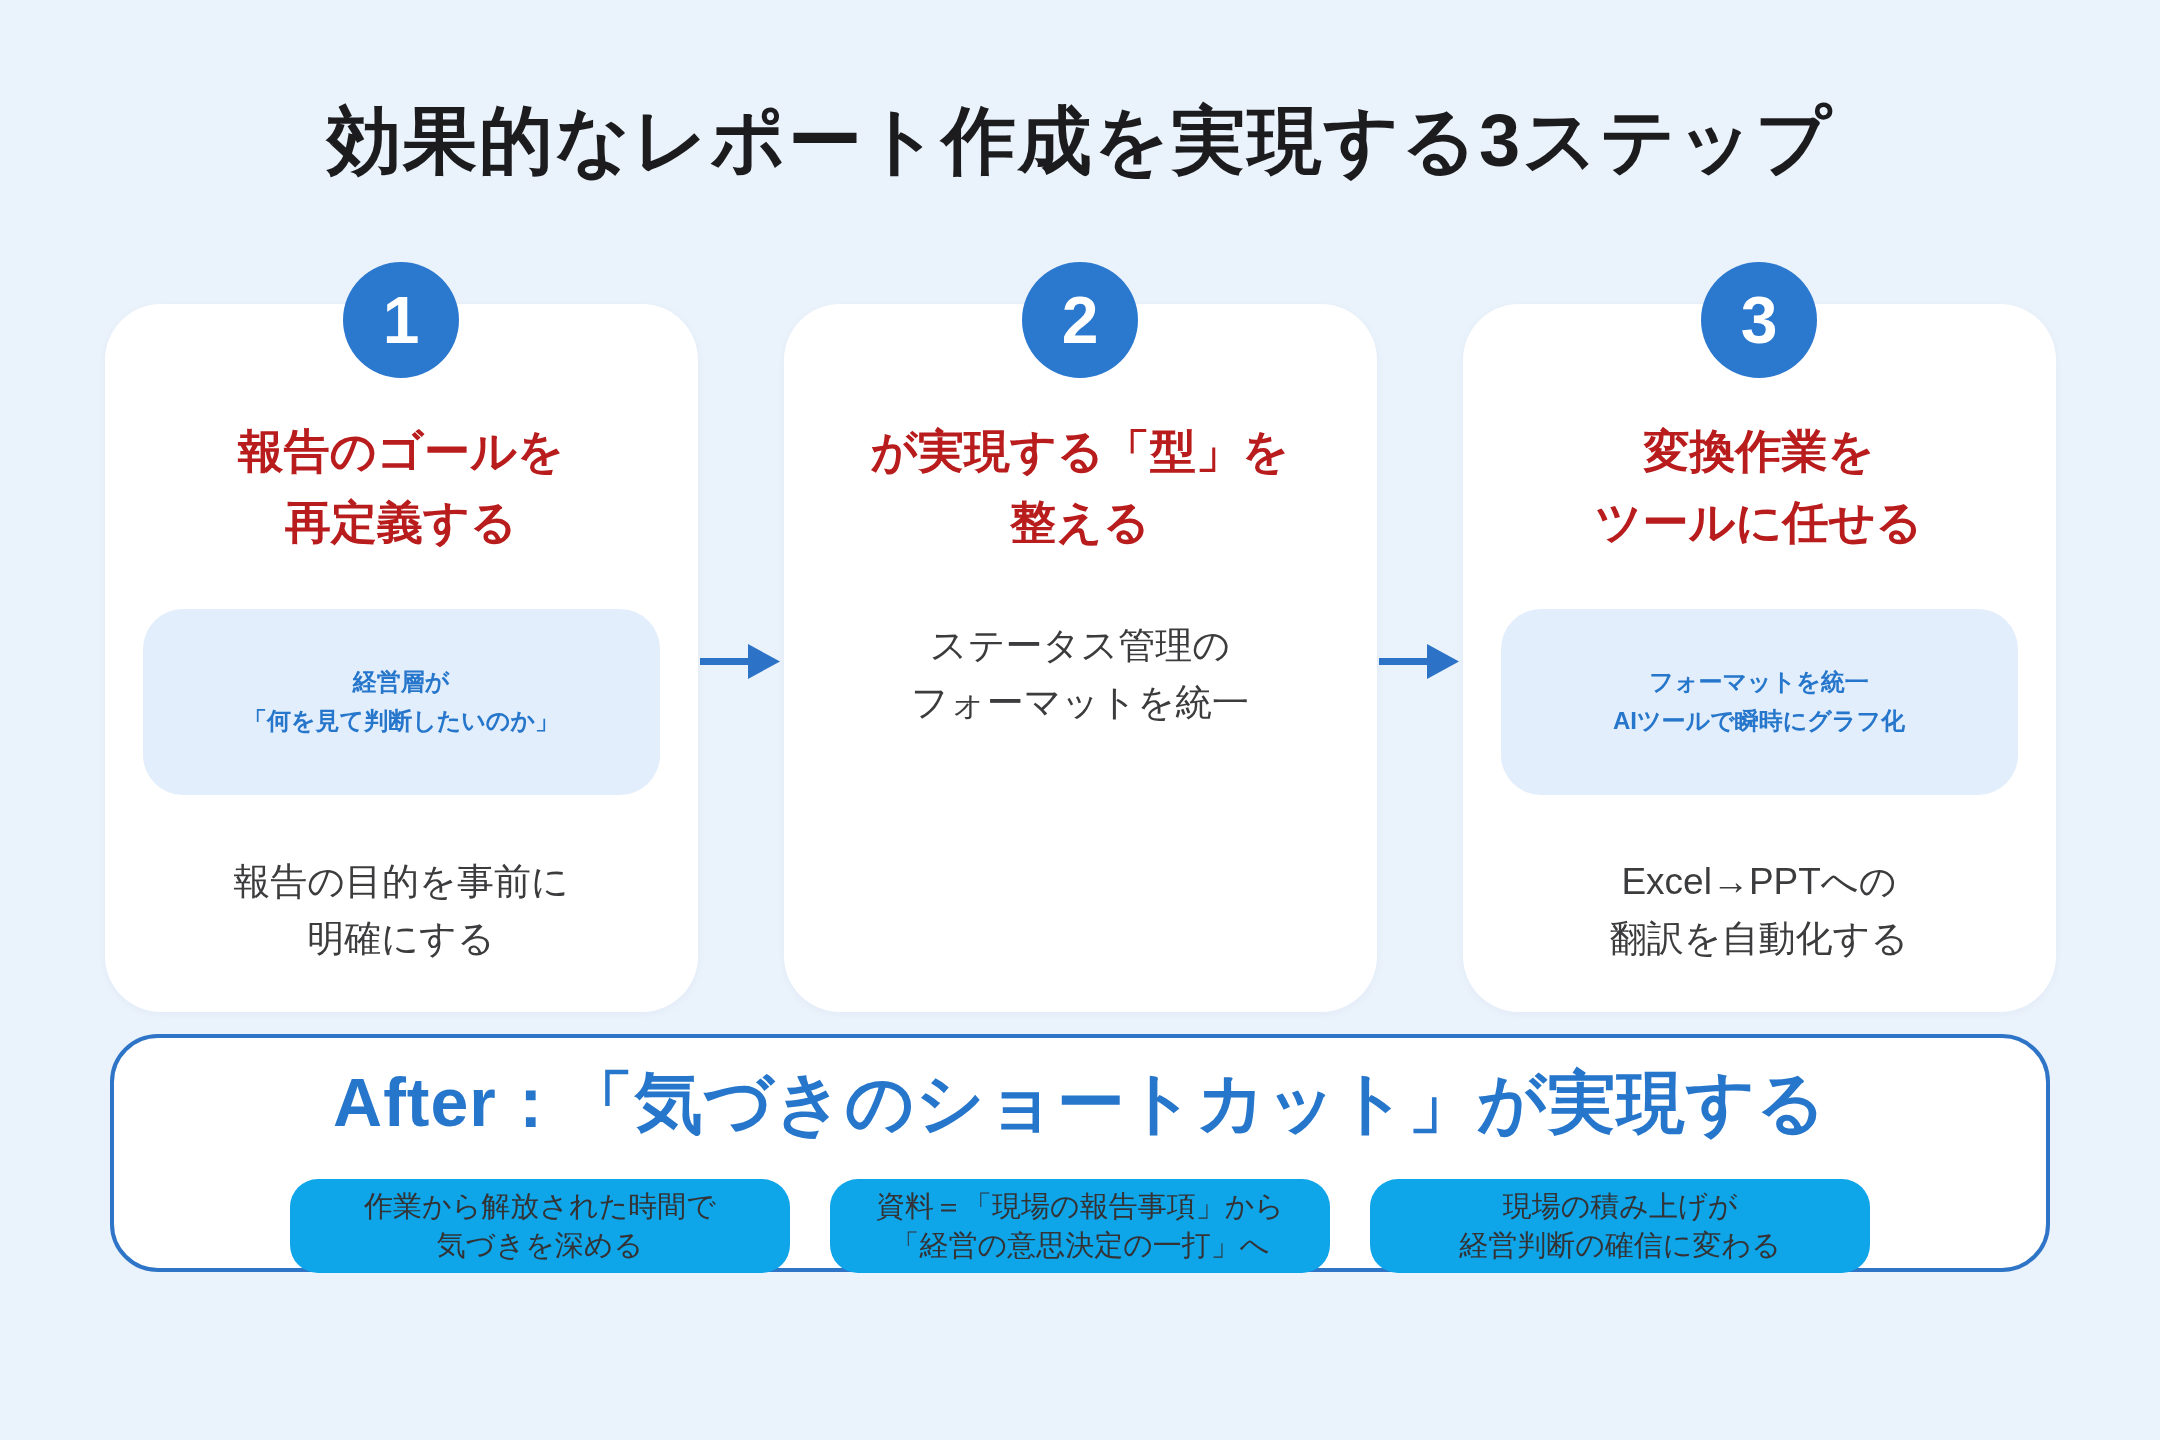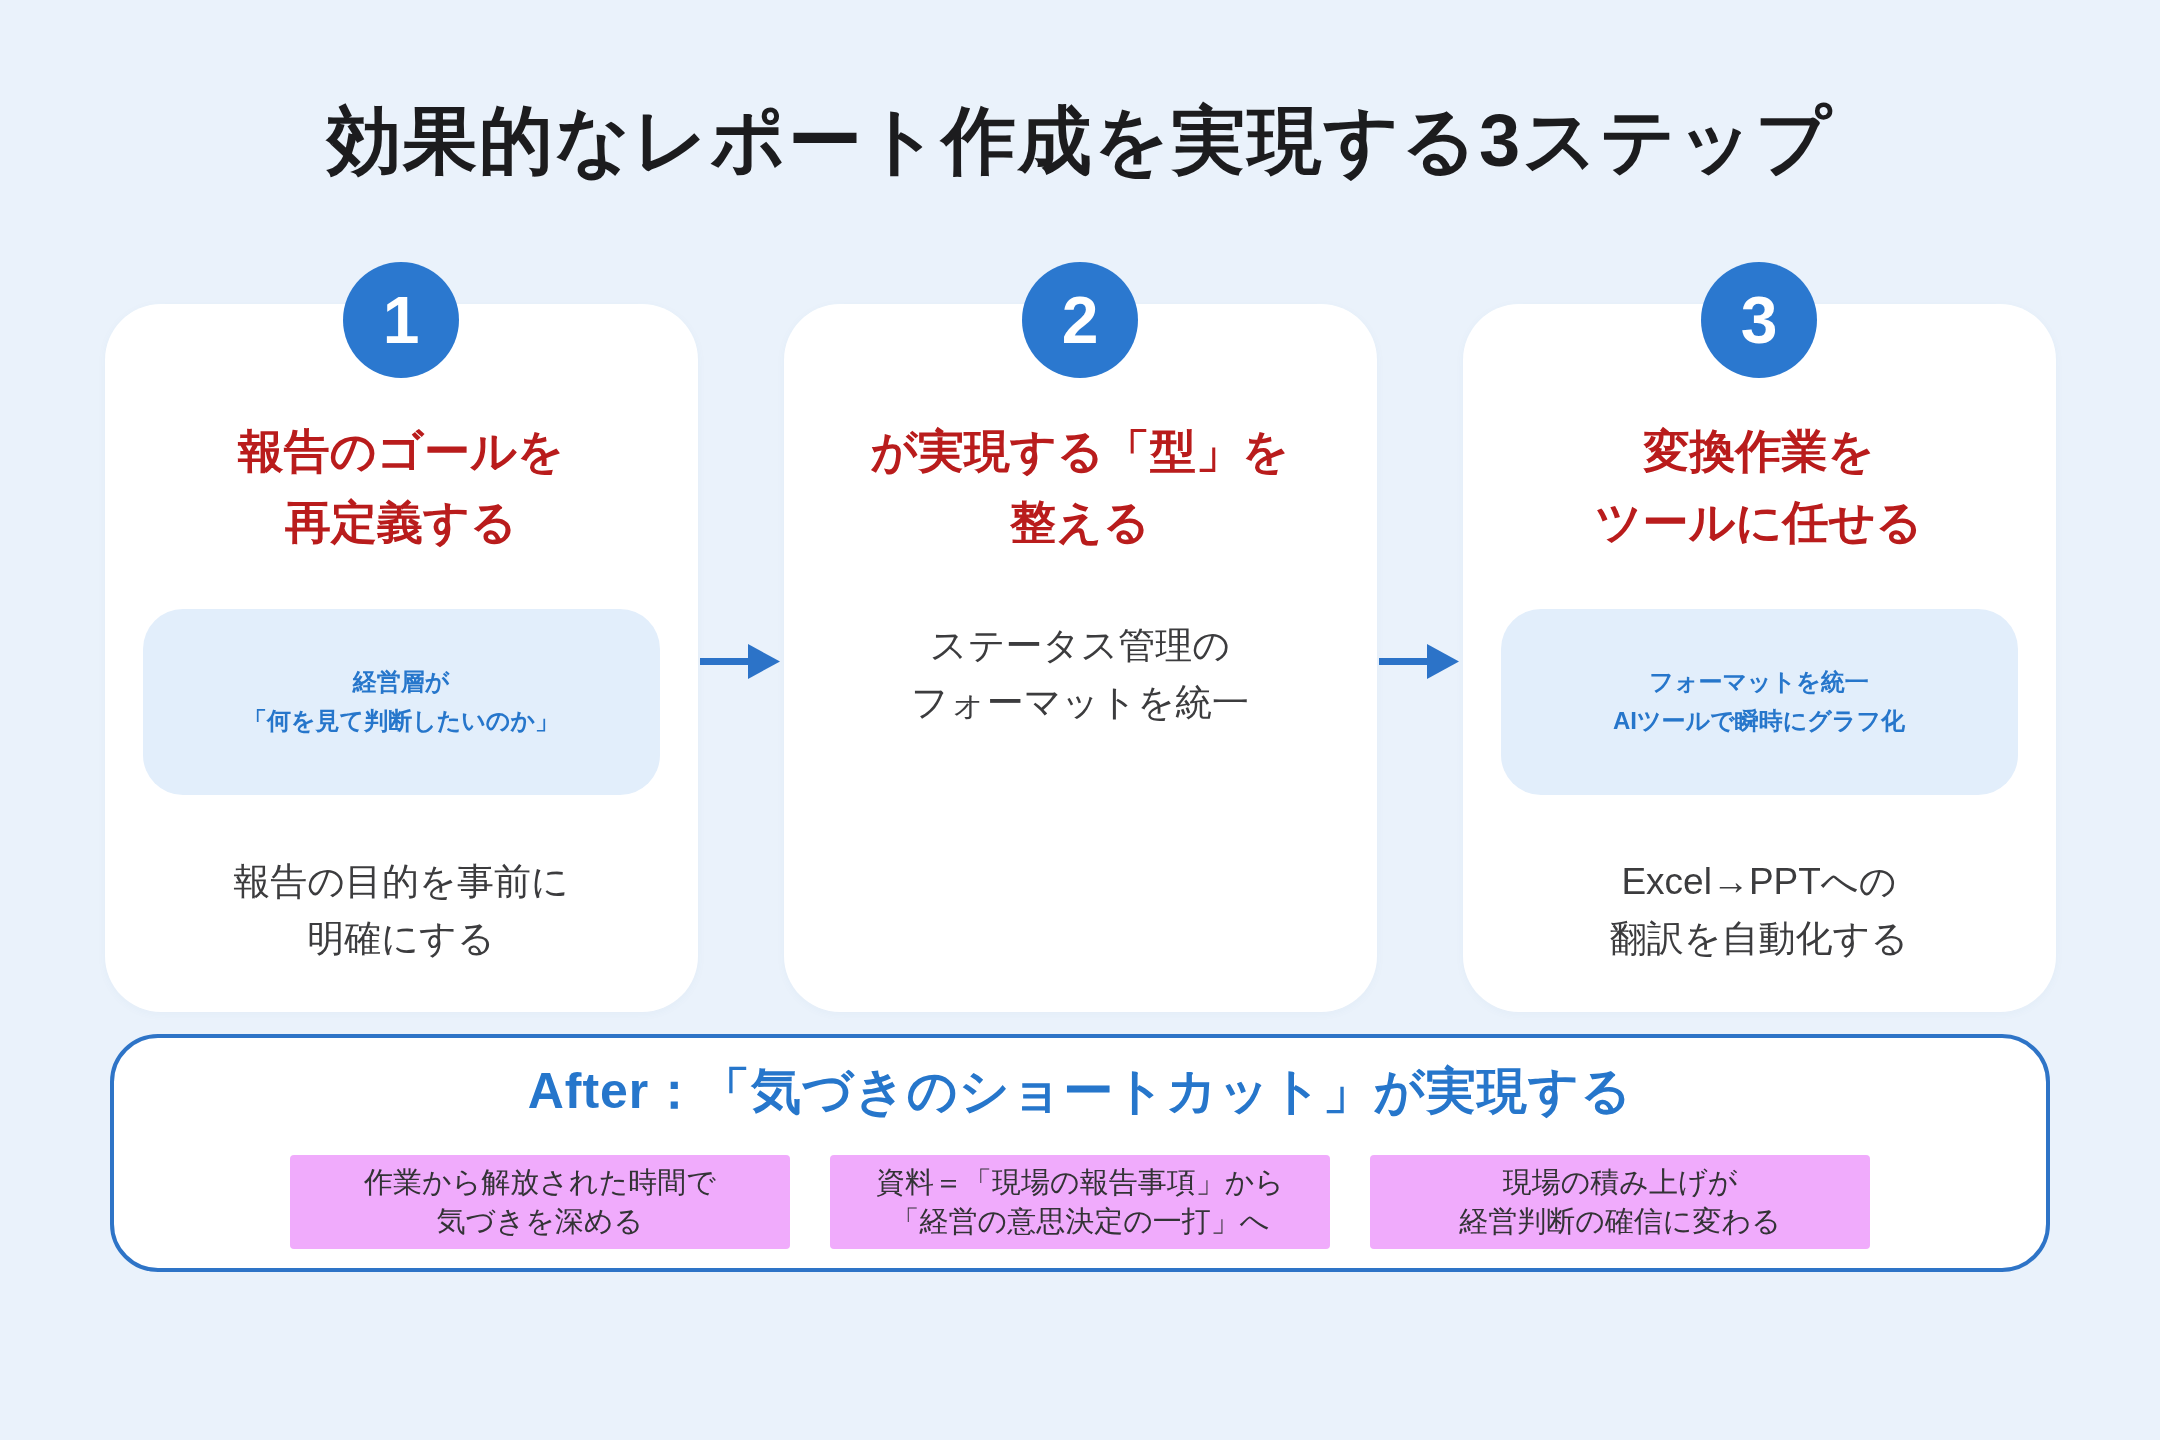--- a/index.html
+++ b/index.html
@@ -106,36 +106,36 @@
     margin: 22px auto 0;
     box-sizing: border-box;
     background: #ffffff;
     border: 4px solid #2e74c7;
     border-radius: 48px;
     padding-top: 20px;
   }
   .after-heading {
     margin: 0;
     text-align: center;
-    font-size: 50px;
+    font-size: 68px;
     font-weight: 800;
     color: #2676cb;
     letter-spacing: 1px;
   }
   .after-items {
     display: flex;
     justify-content: center;
     gap: 40px;
     margin-top: 30px;
   }
   .after-item {
     width: 500px;
     min-height: 84px;
-    background: #f0abfc;
-    border-radius: 4px;
+    background: #0ea5e9;
+    border-radius: 28px;
     display: flex;
     align-items: center;
     justify-content: center;
     text-align: center;
     font-size: 29px;
     color: #333336;
     line-height: 1.35;
     white-space: pre-line;
     box-sizing: border-box;
     padding: 8px 10px;

